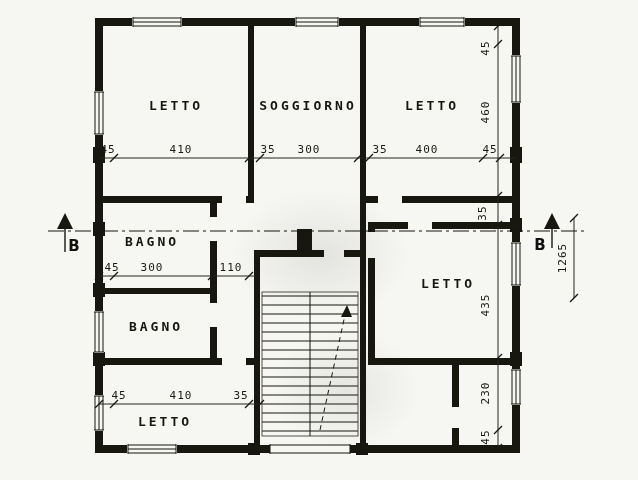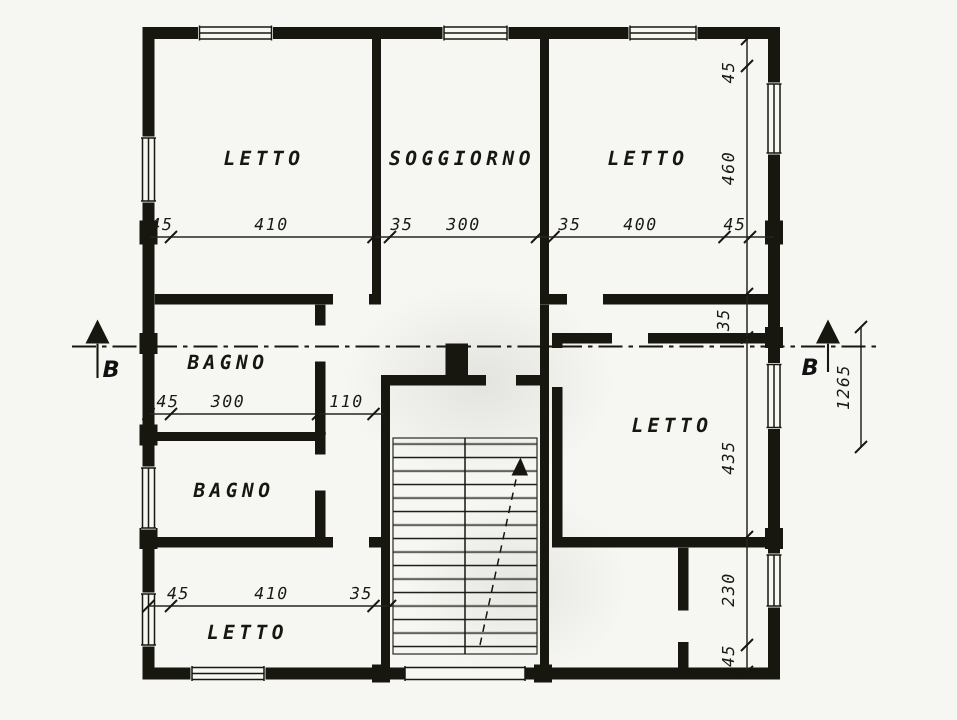--- a/index.html
+++ b/index.html
@@ -1,20 +1,19 @@
 <!DOCTYPE html>
 <html><head>
 <meta charset="utf-8">
 <style>
   html,body{margin:0;padding:0;background:#e9e9e6;}
   .canvas{
     position:relative;width:638px;height:480px;
     background:#f6f6f3;overflow:hidden;
     font-family:"DejaVu Sans Mono",monospace;
-    font-style:italic;
   }
   .canvas svg{position:absolute;left:0;top:0;}
   .speckle{position:absolute;pointer-events:none;}
   .speckle.s1{left:230px;top:190px;width:180px;height:130px;
     background:radial-gradient(closest-side,rgba(110,110,100,.14),rgba(110,110,100,0));}
   .speckle.s2{left:270px;top:330px;width:150px;height:120px;
     background:radial-gradient(closest-side,rgba(110,110,100,.12),rgba(110,110,100,0));}
   .room{font-family:"DejaVu Sans Mono",monospace;font-size:13px;font-weight:600;
     letter-spacing:3px;fill:#17170f;}
   .dim{font-family:"DejaVu Sans Mono",monospace;font-size:11px;

